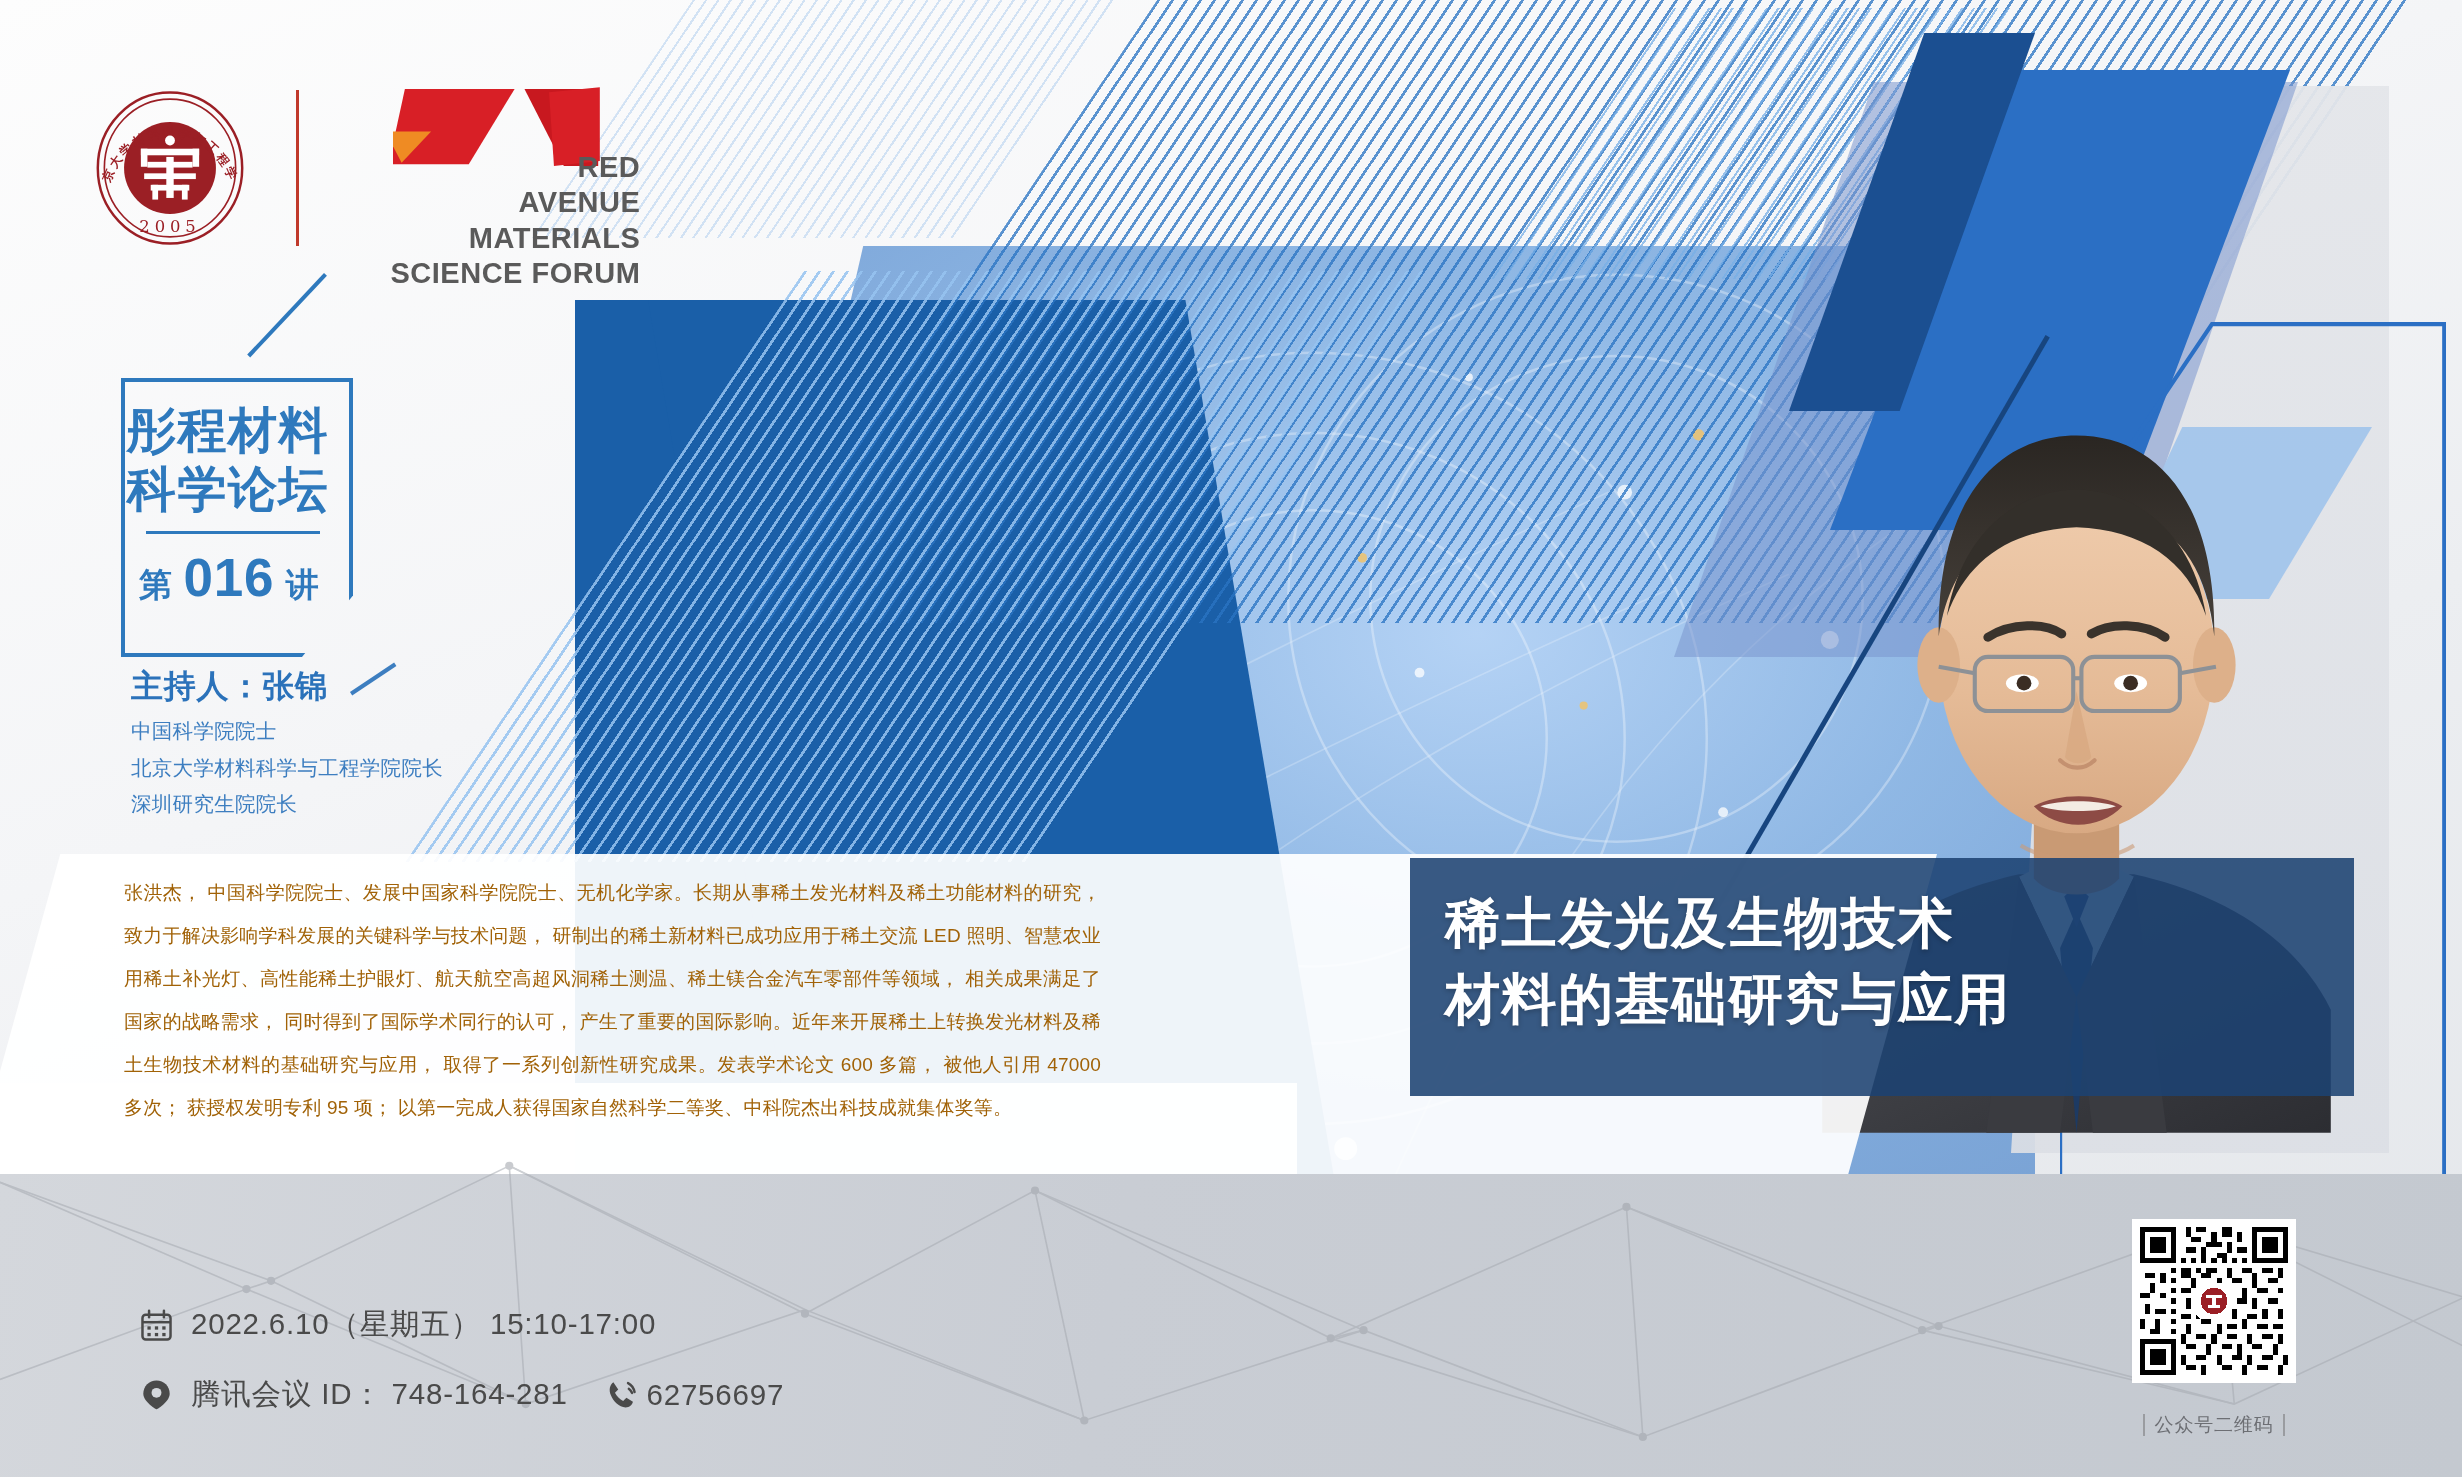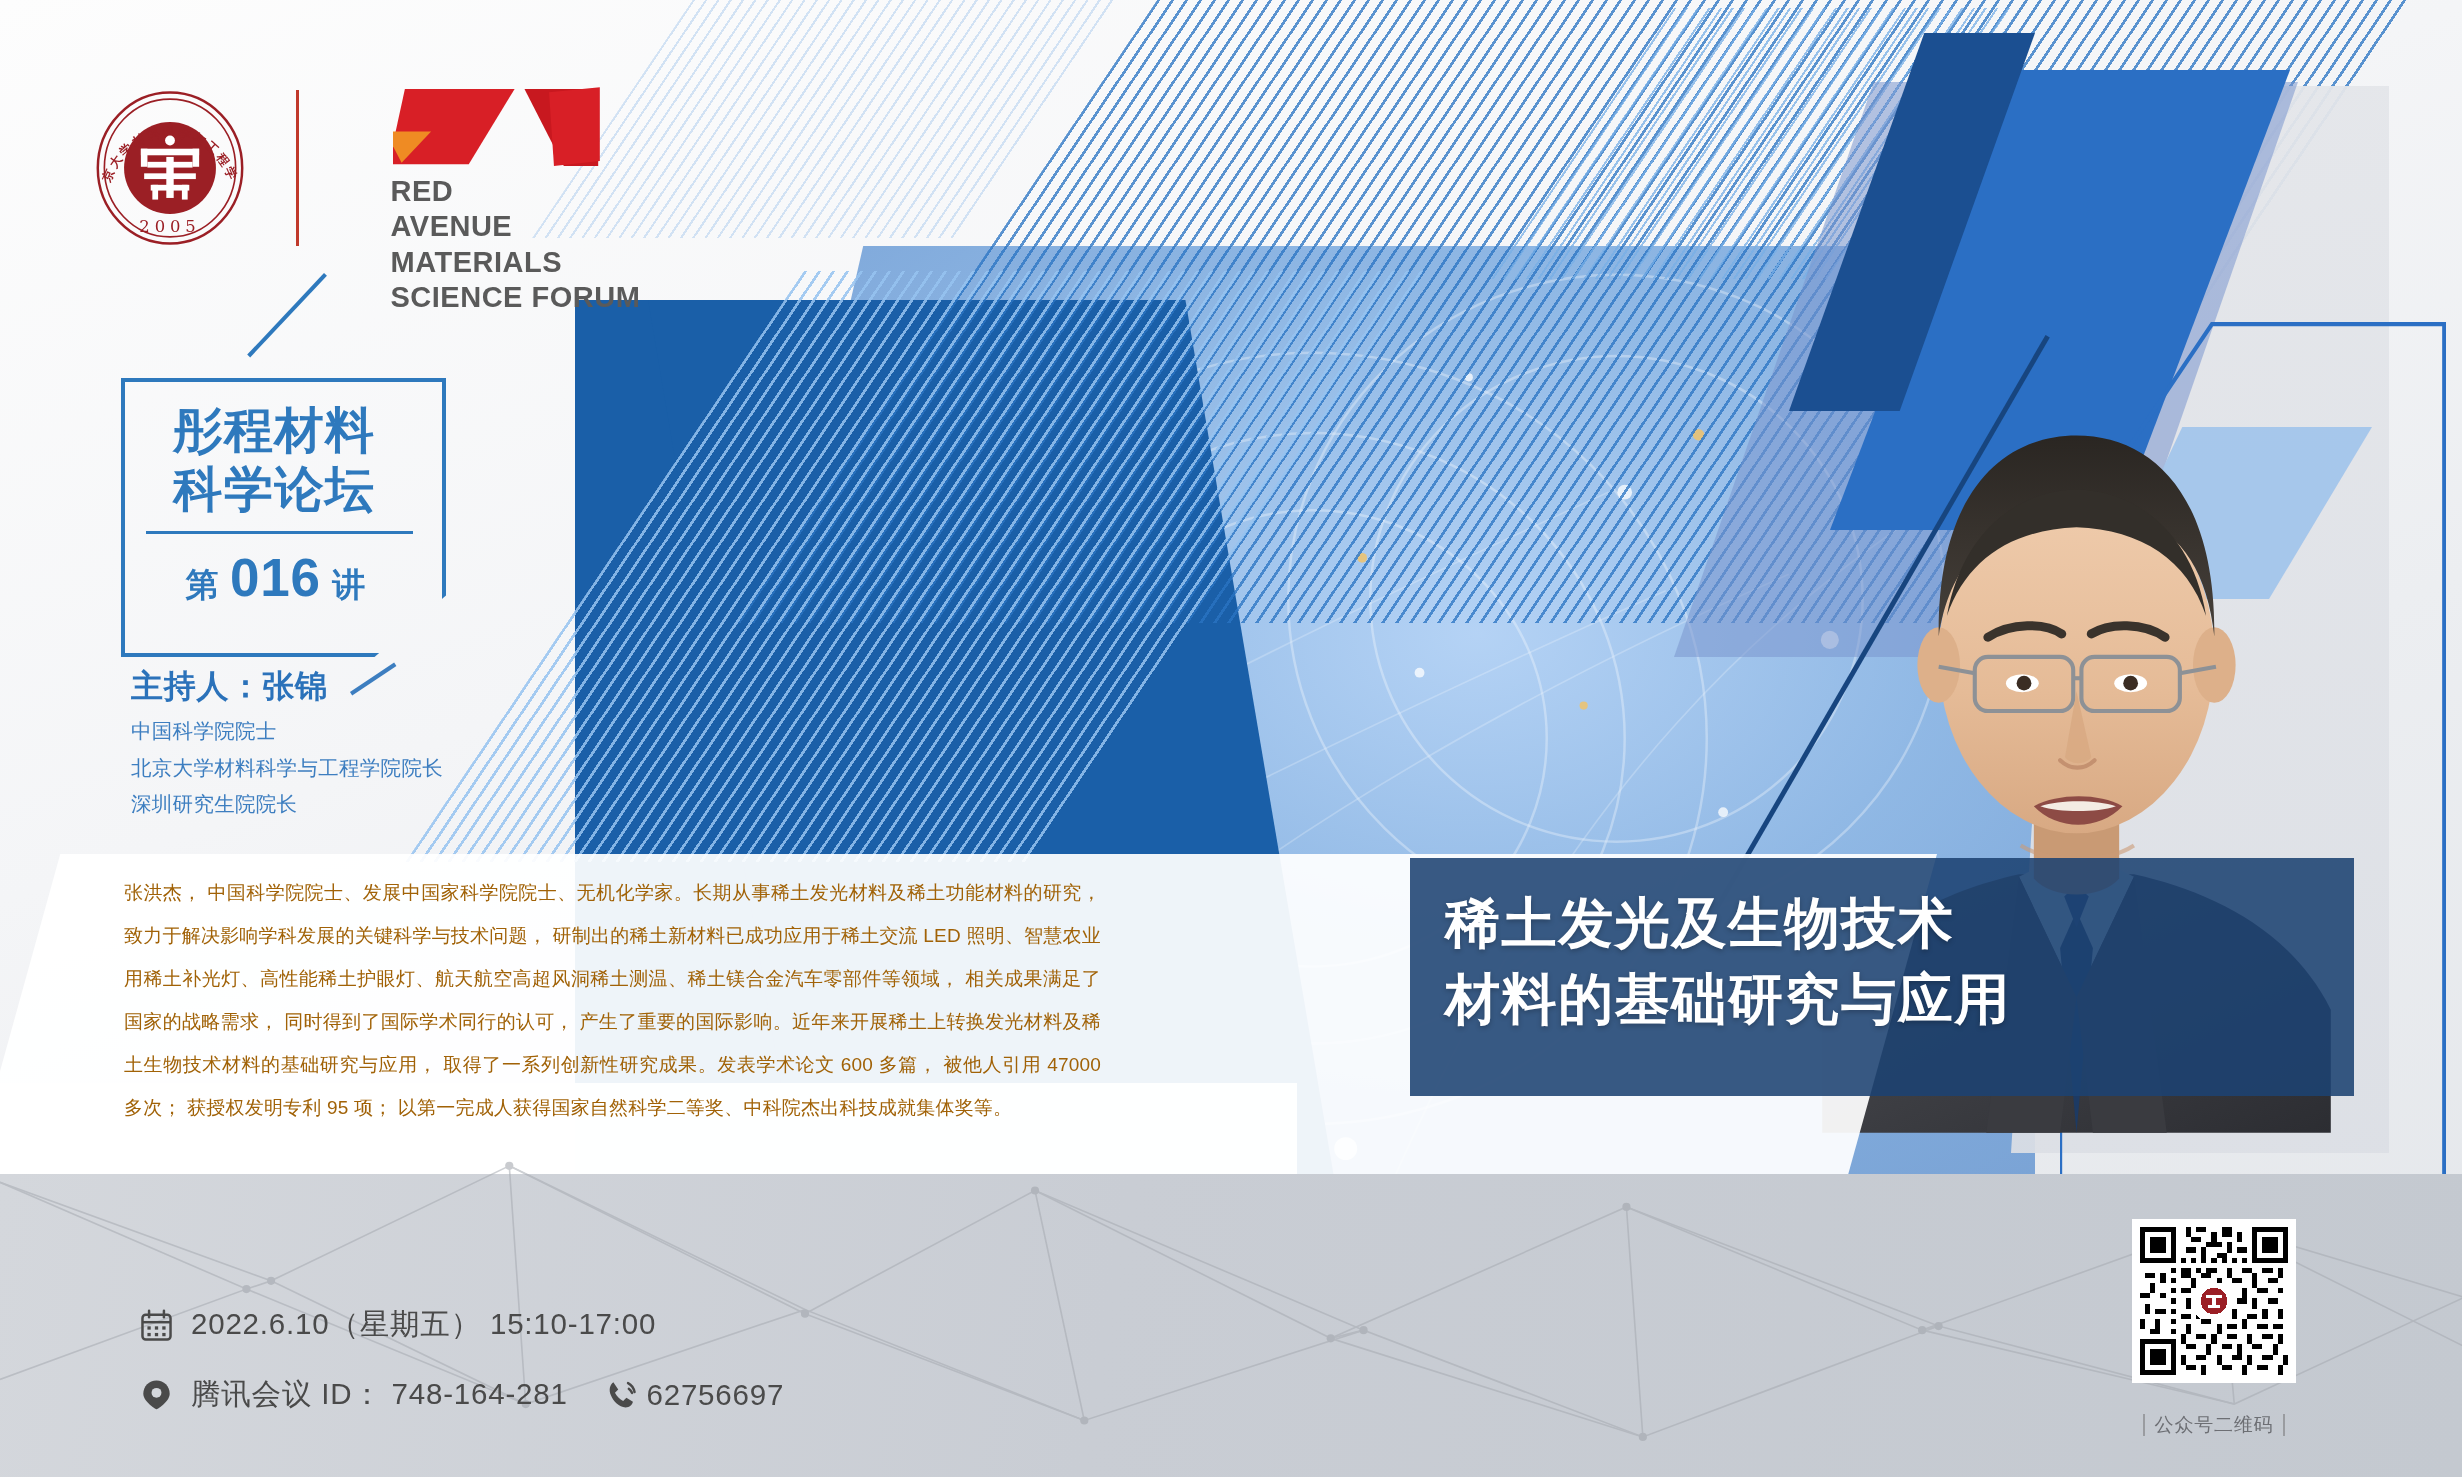--- a/index.html
+++ b/index.html
@@ -135,28 +135,28 @@
     clip-path:polygon(3.2% 0,100% 0,100% 100%,0 100%);
   }
 
   
   .header { position:absolute; left:90px; top:86px; display:flex; align-items:center; gap:0; }
   .pku-seal { width:160px; height:160px; position:relative; }
   .logo-div { width:2.5px; height:156px; background:#c0392b; margin:0 51px 0 46px; }
   .ra-logo { display:flex; align-items:flex-start; gap:0; position:relative; width:460px; height:164px; }
   .ra-mark { position:absolute; left:43px; top:-1.6px; }
   .ra-text {
-    position:absolute; left:41px; top:88px;
+    position:absolute; left:41px; top:64px;
     font-size:29px; font-weight:bold; line-height:1.22;
-    color:#5a5a5a; letter-spacing:0.5px;
+    color:#5a5a5a; letter-spacing:0.5px;text-align:right;
   }
 
   
   .badge {
-    position:absolute; left:121px; top:378px; width:325px; height:279px;
+    position:absolute; left:121px; top:378px; width:232px; height:279px;
   }
   .badge-box {
     position:absolute; inset:0;
     border:4.1px solid #2e79bd;
     clip-path:polygon(0 0,100% 0,100% 78%,78% 100%,0 100%);
   }
   .badge-l1, .badge-l2 {
     position:absolute; left:0; right:18px; text-align:center;
     color:#2e79bd; font-weight:bold;
     font-size:49px; letter-spacing:1.6px;

